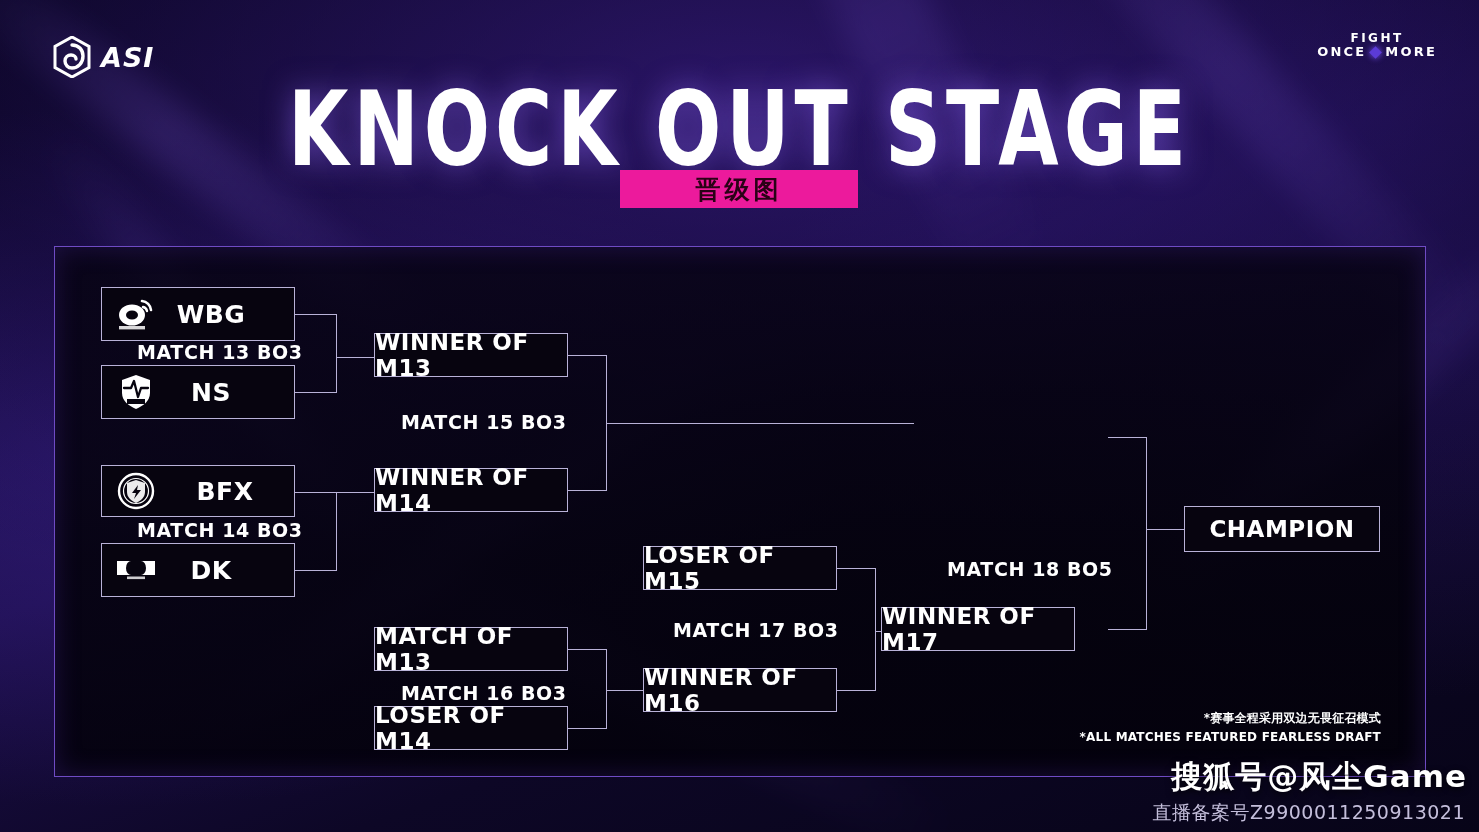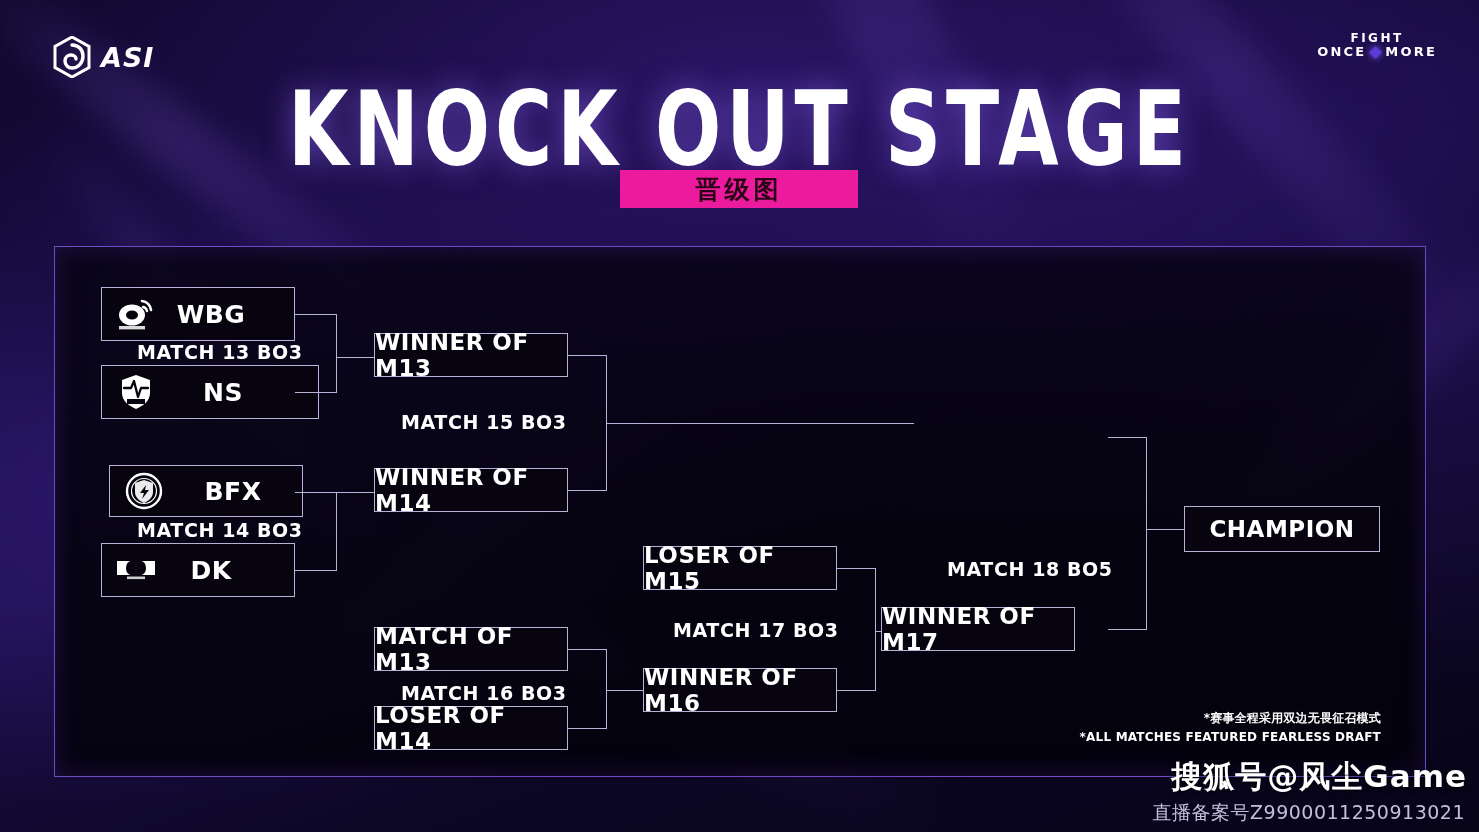--- a/index.html
+++ b/index.html
@@ -126,32 +126,32 @@
           <path d="M25 4 a10 10 0 0 1 9 9" fill="none" stroke="#fff" stroke-width="2.6" stroke-linecap="round"></path>
           <path d="M26 10 a5 5 0 0 1 4 4" fill="none" stroke="#fff" stroke-width="2.4" stroke-linecap="round"></path>
           <rect x="2" y="29" width="26" height="3.4" fill="#fff" opacity=".85"></rect>
         </svg>
       </span>
       <span class="t">WBG</span>
     </div>
 
     <div class="ml" style="left:82px;top:94px;">MATCH 13 BO3</div>
 
-    <div class="bx teambox" style="left:46px;top:118px;width:218px;height:54px;">
+    <div class="bx teambox" style="left:46px;top:118px;width:194px;height:54px;">
       <span class="tlogo">
         <svg width="34" height="38" viewBox="0 0 34 38">
           <path d="M17 2 L31 7 V20 C31 28 24 33 17 36 C10 33 3 28 3 20 V7 Z" fill="#fff"></path>
           <path d="M5 15 H12 L15 8 L19 24 L22 15 H29" fill="none" stroke="#07040f" stroke-width="2.3" stroke-linejoin="round" stroke-linecap="round"></path>
           <rect x="8" y="26" width="18" height="5" fill="#07040f"></rect>
         </svg>
       </span>
       <span class="t">NS</span>
     </div>
 
-    <div class="bx teambox" style="left:54px;top:218px;width:194px;height:52px;gap:28px;">
+    <div class="bx teambox" style="left:46px;top:218px;width:194px;height:52px;gap:28px;">
       <span class="tlogo">
         <svg width="38" height="38" viewBox="0 0 38 38">
           <circle cx="19" cy="19" r="17" fill="none" stroke="#fff" stroke-width="2.4"></circle>
           <circle cx="19" cy="19" r="12.5" fill="none" stroke="#fff" stroke-width="1.2"></circle>
           <path d="M19 8 L28 11 V20 C28 26 23 29 19 31 C15 29 10 26 10 20 V11 Z" fill="#fff" opacity=".92"></path>
           <path d="M21 13 L15 21 H19 L17 27 L24 18 H20 Z" fill="#07040f"></path>
         </svg>
       </span>
       <span class="t">BFX</span>
     </div>

